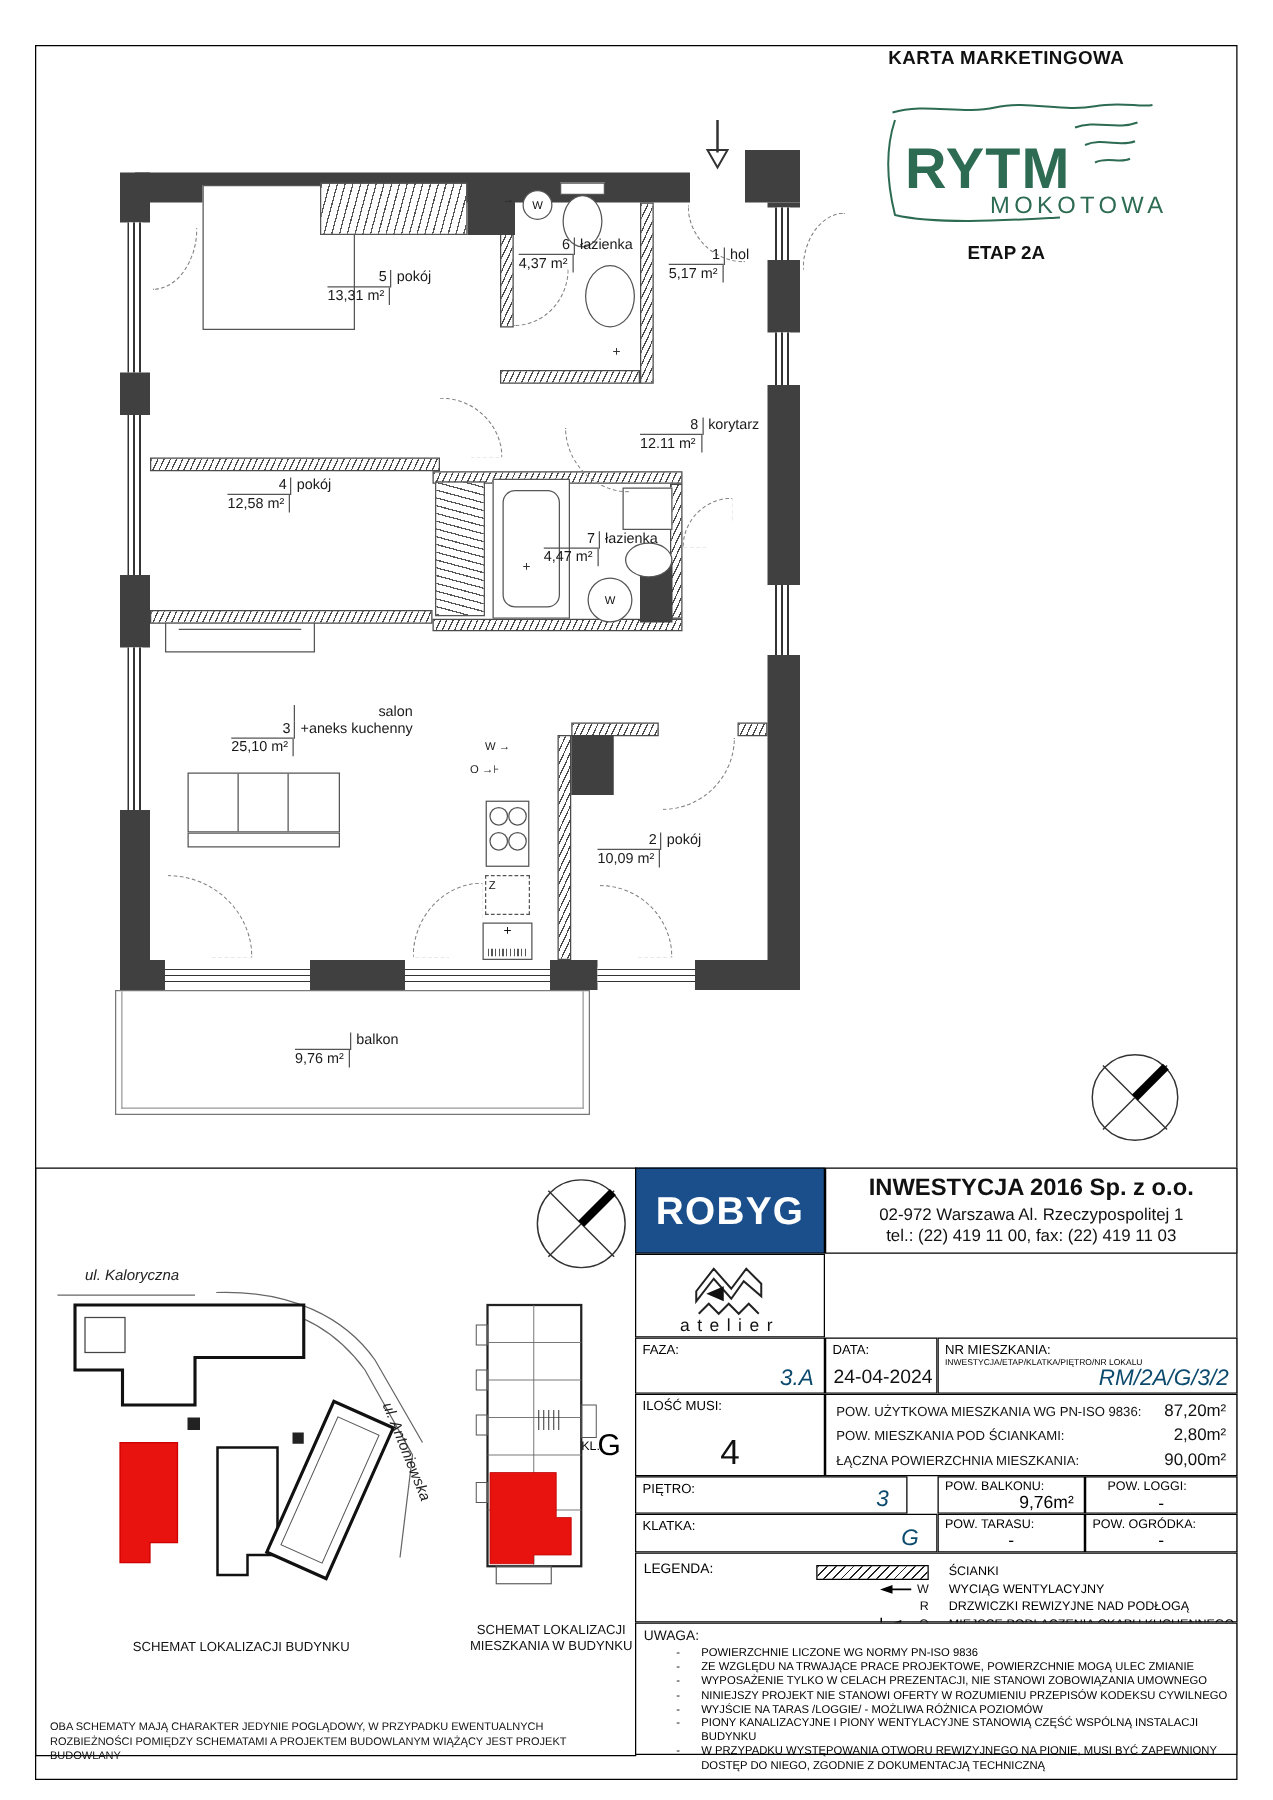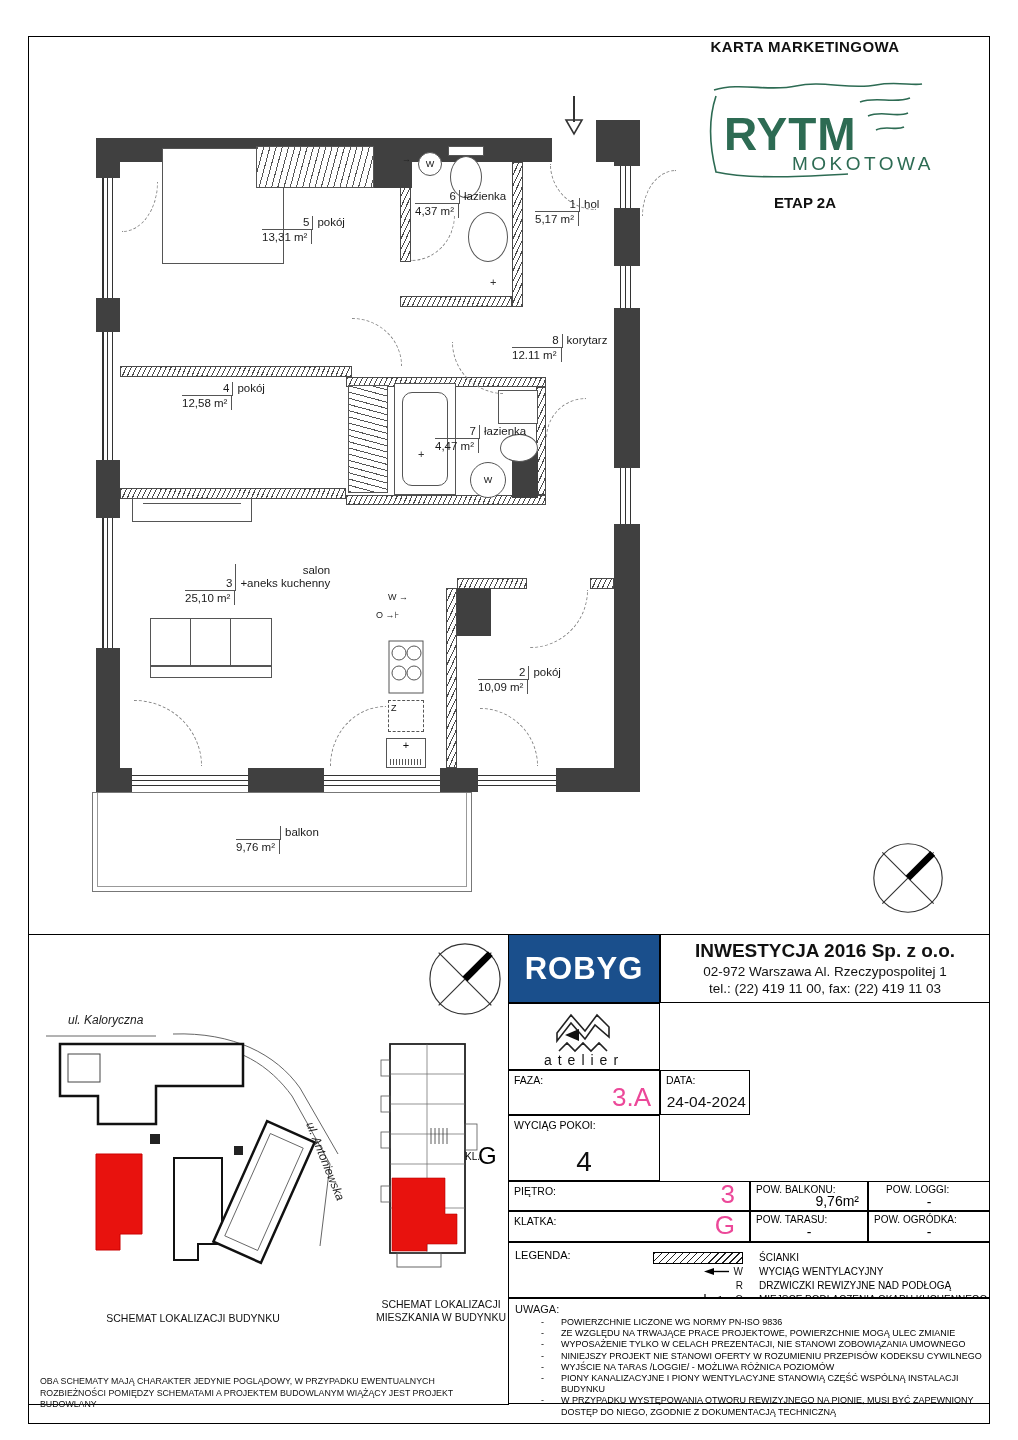--- a/index.html
+++ b/index.html
@@ -26,21 +26,21 @@
   .rl-num{text-align:right;border-bottom:1px solid #555;padding:0 3px 0 16px;}
   .rl-name{border-left:1px solid #555;padding:0 3px 1px 4px;text-align:left;white-space:nowrap;}
   .rl-area{text-align:right;border-right:1px solid #555;padding:1px 4px 0 0;white-space:nowrap;}
   .rl-pre{border-left:1px solid #555;padding:0 3px 0 4px;text-align:right;}
   .sym{position:absolute;font-size:9px;color:#222;white-space:nowrap;}
   .plus{position:absolute;font-size:11px;color:#333;}
   
   .cell{position:absolute;border:1.6px solid #000;box-sizing:border-box;background:#fff;}
   .cl{position:absolute;font-size:10.5px;color:#000;}
   .cap{position:absolute;font-size:6.8px;color:#000;}
-  .bigv{position:absolute;font-size:26px;color:#ec4899;}
+  .bigv{position:absolute;font-size:18px;color:#0c4a6e;font-style:italic;}
   .midv{position:absolute;font-size:14px;color:#000;}
   .uw-item{position:relative;padding-left:46px;font-size:9px;line-height:11.2px;color:#000;}
   .uw-item .dash{position:absolute;left:26px;top:0;}
   .lg-row{display:flex;align-items:center;height:13px;margin-bottom:1px;}
   .lg-sym{width:160px;display:flex;justify-content:flex-end;align-items:center;padding-right:16px;box-sizing:border-box;font-size:10px;}
   .lg-txt{font-size:10px;color:#000;}
   .ctext{text-align:center;}
 </style>
 </head>
 <body>
@@ -305,27 +305,46 @@
   </div>
 
   <div class="cell" style="left:508px;top:1070px;width:152px;height:45px;">
     <span class="cl" style="left:5px;top:3px;">FAZA:</span>
     <span class="bigv" style="right:8px;bottom:1px;">3.A</span>
   </div>
   <div class="cell" style="left:660px;top:1070px;width:90px;height:45px;">
     <span class="cl" style="left:5px;top:3px;">DATA:</span>
     <span style="position:absolute;right:3px;bottom:3px;font-size:15.5px;">24-04-2024</span>
   </div>
+  <div class="cell" style="left:750px;top:1070px;width:240px;height:45px;">
+    <span class="cl" style="left:5px;top:3px;">NR MIESZKANIA:</span>
+    <span class="cap" style="left:5px;top:16px;">INWESTYCJA/ETAP/KLATKA/PIĘTRO/NR LOKALU</span>
+    <span class="bigv" style="right:6px;bottom:1px;">RM/2A/G/3/2</span>
+  </div>
 
   <div class="cell" style="left:508px;top:1115px;width:152px;height:66px;">
-    <span class="cl" style="left:5px;top:3px;">WYCIĄG POKOI:</span>
+    <span class="cl" style="left:5px;top:3px;">ILOŚĆ MUSI:</span>
     <span style="position:absolute;left:0;right:0;bottom:2px;text-align:center;font-size:28px;">4</span>
   </div>
-
-  <div class="cell" style="left:508px;top:1181px;width:242px;height:30px;">
+  <div class="cell" style="left:660px;top:1115px;width:330px;height:66px;display:flex;flex-direction:column;justify-content:space-around;padding:3px 8px;box-sizing:border-box;">
+    <div style="display:flex;justify-content:space-between;align-items:baseline;">
+      <span style="font-size:10.5px;">POW. UŻYTKOWA MIESZKANIA WG PN-ISO 9836:</span>
+      <span style="font-size:13.5px;">87,20m²</span>
+    </div>
+    <div style="display:flex;justify-content:space-between;align-items:baseline;">
+      <span style="font-size:10.5px;">POW. MIESZKANIA POD ŚCIANKAMI:</span>
+      <span style="font-size:13.5px;">2,80m²</span>
+    </div>
+    <div style="display:flex;justify-content:space-between;align-items:baseline;">
+      <span style="font-size:10.5px;">ŁĄCZNA POWIERZCHNIA MIESZKANIA:</span>
+      <span style="font-size:13.5px;">90,00m²</span>
+    </div>
+  </div>
+
+  <div class="cell" style="left:508px;top:1181px;width:218px;height:30px;">
     <span class="cl" style="left:5px;top:3px;">PIĘTRO:</span>
     <span class="bigv" style="right:14px;bottom:0;">3</span>
   </div>
   <div class="cell" style="left:750px;top:1181px;width:118px;height:30px;">
     <span class="cl" style="left:5px;top:2px;font-size:10px;">POW. BALKONU:</span>
     <span class="midv" style="right:8px;bottom:1px;">9,76m²</span>
   </div>
   <div class="cell" style="left:868px;top:1181px;width:122px;height:30px;">
     <span class="cl" style="left:17px;top:2px;font-size:10px;">POW. LOGGI:</span>
     <span class="midv" style="left:0;right:0;bottom:0;text-align:center;">-</span>

